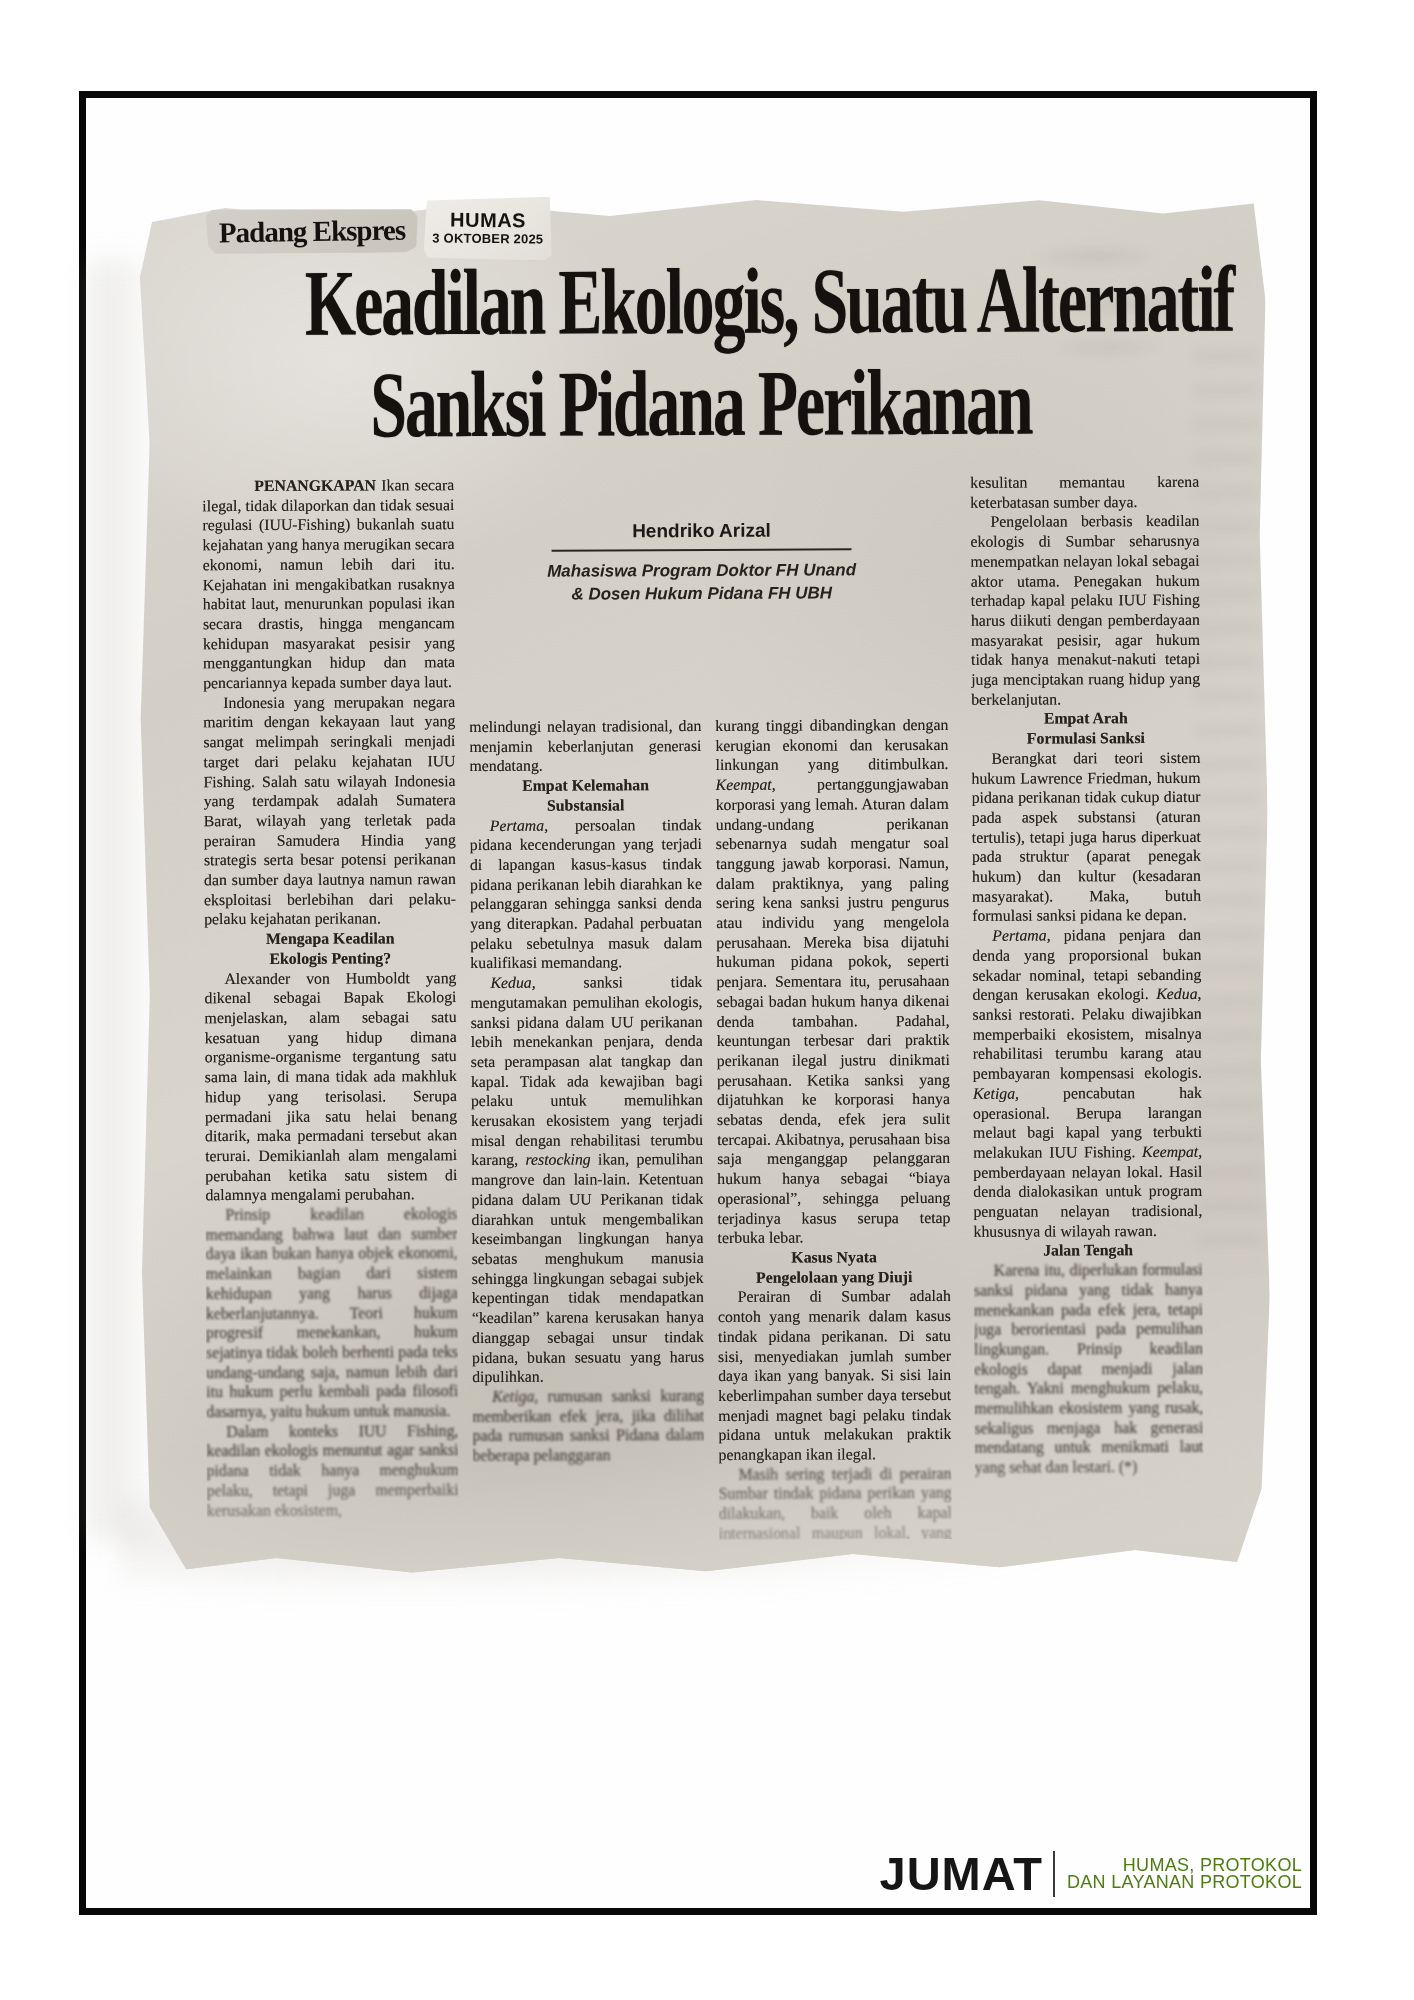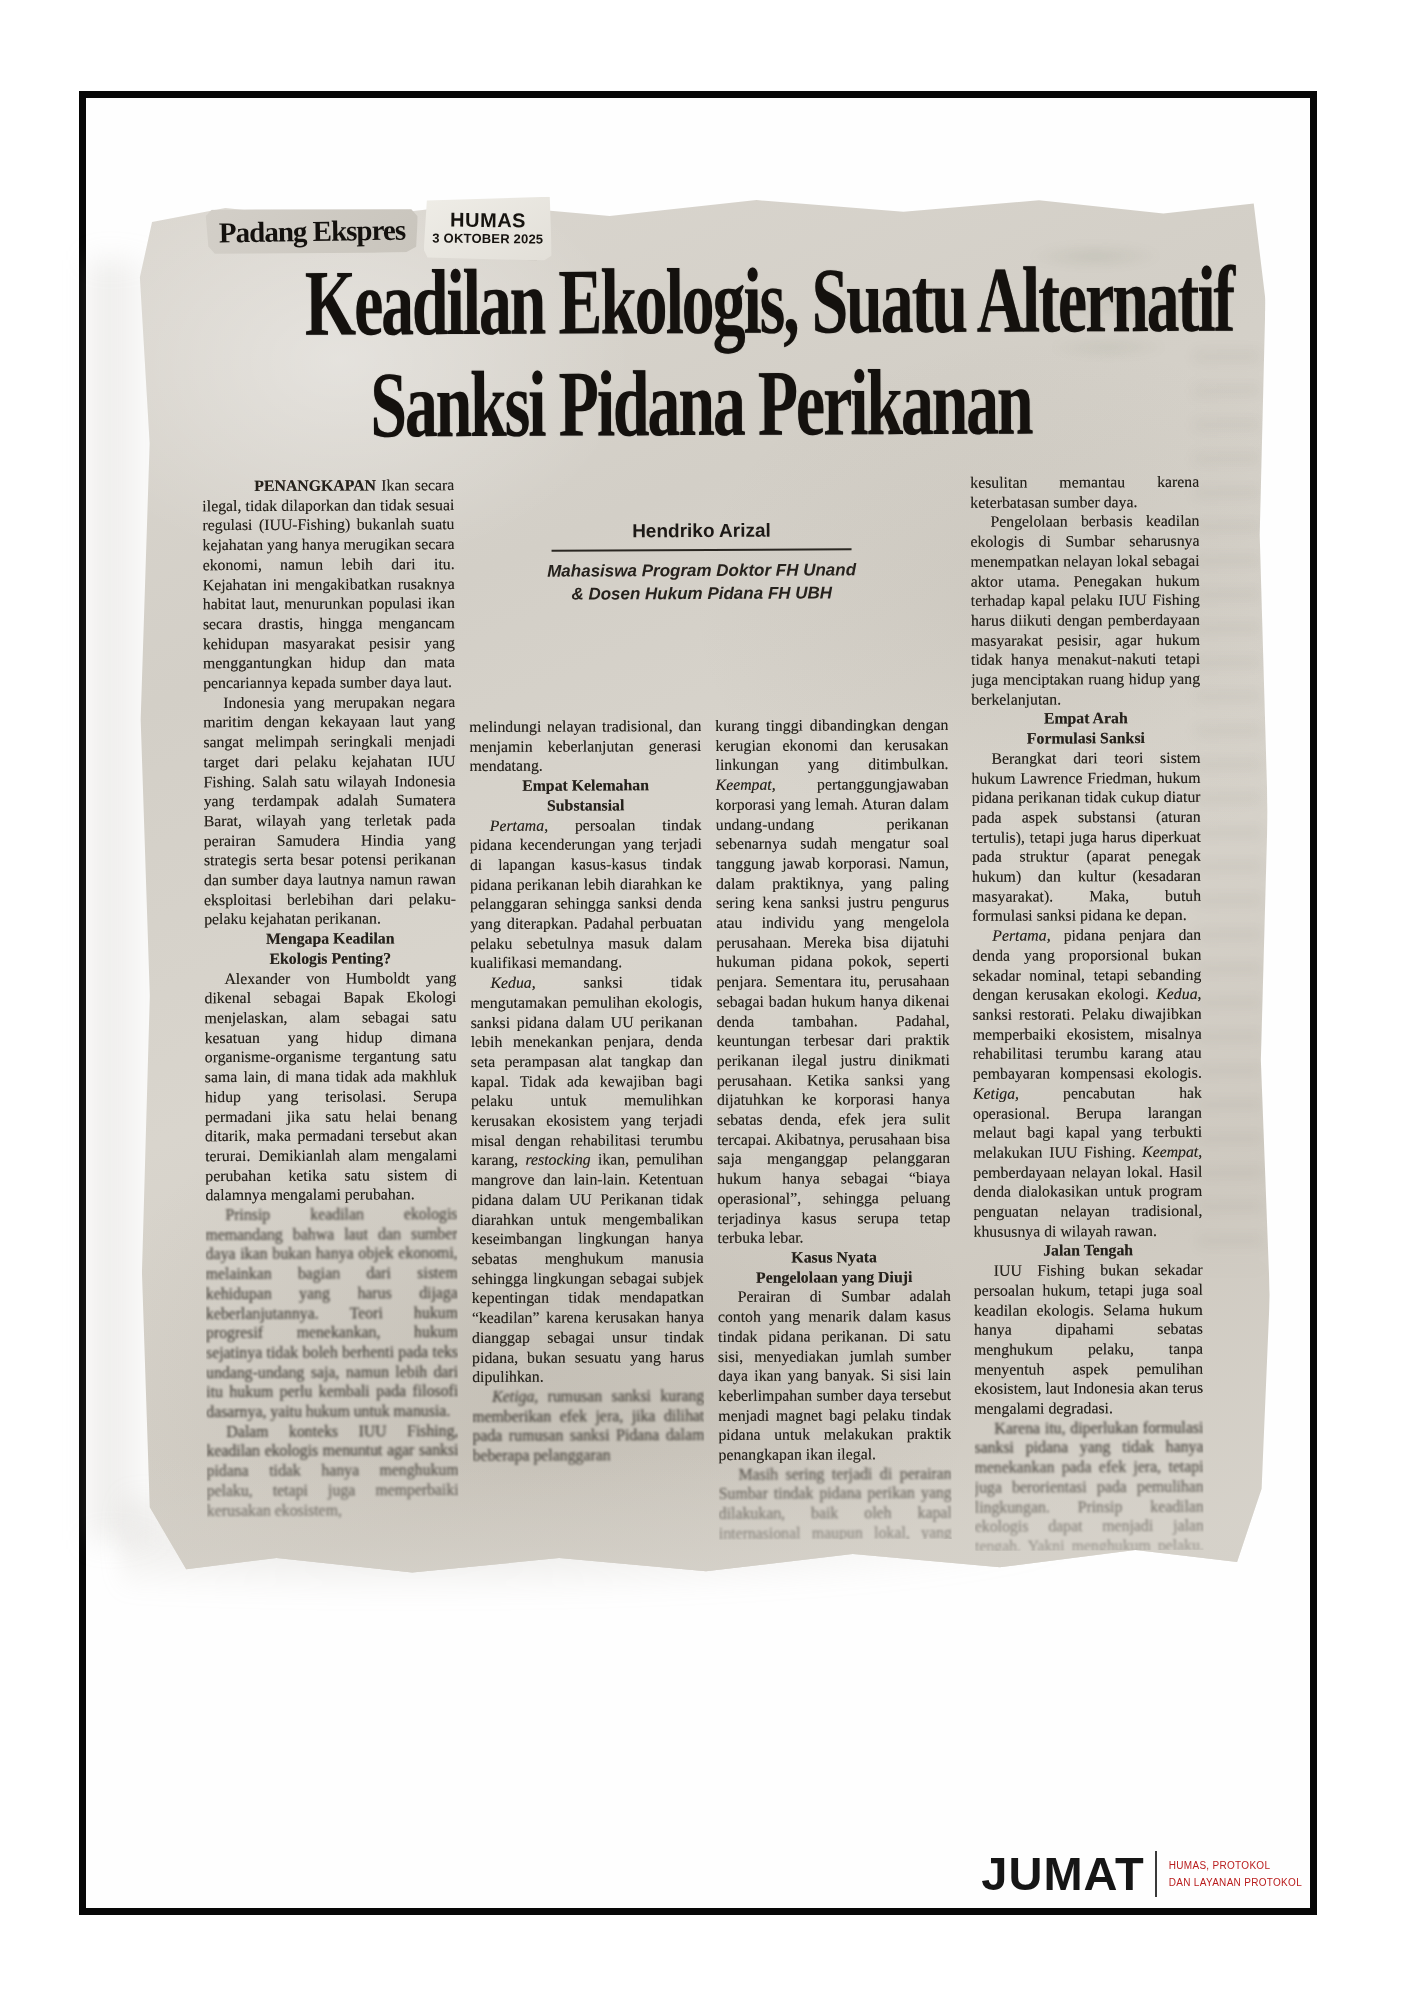--- a/index.html
+++ b/index.html
@@ -96,21 +96,21 @@
     font-family:"Liberation Sans",sans-serif;color:#16130f;text-align:center;
   }
   .date-chip .day{font-weight:700;font-size:20px;line-height:22px;letter-spacing:.5px;}
   .date-chip .date{font-weight:700;font-size:13px;line-height:16px;letter-spacing:.2px;}
 
   
   .footer{position:absolute;right:112px;top:1850px;display:flex;align-items:center;
     font-family:"Liberation Sans",sans-serif;color:#161616;}
   .footer .unand{font-weight:700;font-size:47px;letter-spacing:1px;line-height:47px;}
   .footer .vbar{display:inline-block;width:2px;height:46px;background:#3a3a3a;margin:0 12px 0 10px;}
-  .footer .dept{font-size:10px;line-height:17px;color:#b91c1c;letter-spacing:.3px;}
+  .footer .dept{font-size:18px;line-height:17px;color:#4d7c0f;letter-spacing:.3px;text-align:right;}
 </style>
 </head>
 <body>
 
 <div class="frame"></div>
 <div class="shade-a"></div>
 <div class="shade-b"></div>
 
 <div class="clipping">
   <div class="ghost g1"></div>
@@ -145,21 +145,20 @@
       <p class="para"><span>Perairan di Sumbar adalah contoh yang menarik dalam kasus tindak pidana perikanan. Di satu sisi, menyediakan jumlah sumber daya ikan yang banyak. Si sisi lain keberlimpahan sumber daya tersebut menjadi magnet bagi pelaku tindak pidana untuk melakukan praktik penangkapan ikan ilegal.</span></p>
       <p class="para blurry"><span>Masih sering terjadi di perairan Sumbar tindak pidana perikan yang dilakukan, baik oleh kapal internasional maupun lokal, yang tidak melaporkan hasil tangkapannya. Akibatnya, pendapatan nelayan kecil berkurang, stok ikan menurun, dan pemerintah daerah</span></p>
     </div>
   <div class="col col4">
       <p class="para noindent"><span>kesulitan memantau karena keterbatasan sumber daya.</span></p>
       <p class="para"><span>Pengelolaan berbasis keadilan ekologis di Sumbar seharusnya menempatkan nelayan lokal sebagai aktor utama. Penegakan hukum terhadap kapal pelaku IUU Fishing harus diikuti dengan pemberdayaan masyarakat pesisir, agar hukum tidak hanya menakut-nakuti tetapi juga menciptakan ruang hidup yang berkelanjutan.</span></p>
       <div class="subhead">Empat Arah<br>Formulasi Sanksi</div>
       <p class="para"><span>Berangkat dari teori sistem hukum Lawrence Friedman, hukum pidana perikanan tidak cukup diatur pada aspek substansi (aturan tertulis), tetapi juga harus diperkuat pada struktur (aparat penegak hukum) dan kultur (kesadaran masyarakat). Maka, butuh formulasi sanksi pidana ke depan.</span></p>
       <p class="para"><span class="i">Pertama,</span><span> pidana penjara dan denda yang proporsional bukan sekadar nominal, tetapi sebanding dengan kerusakan ekologi. </span><span class="i">Kedua,</span><span> sanksi restorati. Pelaku diwajibkan memperbaiki ekosistem, misalnya rehabilitasi terumbu karang atau pembayaran kompensasi ekologis. </span><span class="i">Ketiga,</span><span> pencabutan hak operasional. Berupa larangan melaut bagi kapal yang terbukti melakukan IUU Fishing. </span><span class="i">Keempat,</span><span> pemberdayaan nelayan lokal. Hasil denda dialokasikan untuk program penguatan nelayan tradisional, khususnya di wilayah rawan.</span></p>
       <div class="subhead">Jalan Tengah</div>
-      <p class="para"><span>IUU Fishing bukan sekadar persoalan hukum, tetapi juga soal keadilan ekologis. Selama hukum hanya dipahami sebatas menghukum pelaku, tanpa menyentuh aspek pemulihan ekosistem, laut Indonesia akan terus mengalami degradasi.</span></p>
       <p class="para blurry"><span>Karena itu, diperlukan formulasi sanksi pidana yang tidak hanya menekankan pada efek jera, tetapi juga berorientasi pada pemulihan lingkungan. Prinsip keadilan ekologis dapat menjadi jalan tengah. Yakni menghukum pelaku, memulihkan ekosistem yang rusak, sekaligus menjaga hak generasi mendatang untuk menikmati laut yang sehat dan lestari. (*)</span></p>
     </div>
 
   <div class="fade-bottom"></div>
 </div>
 
 <div class="masthead-chip">
   <span>Padang Ekspres</span>
 </div>
 <div class="date-chip">

